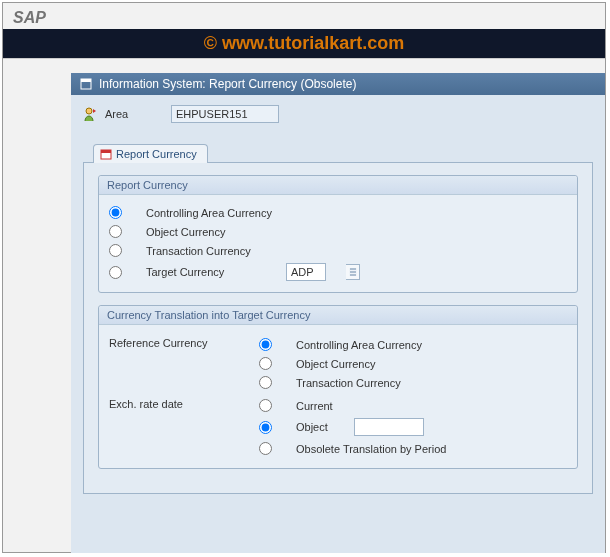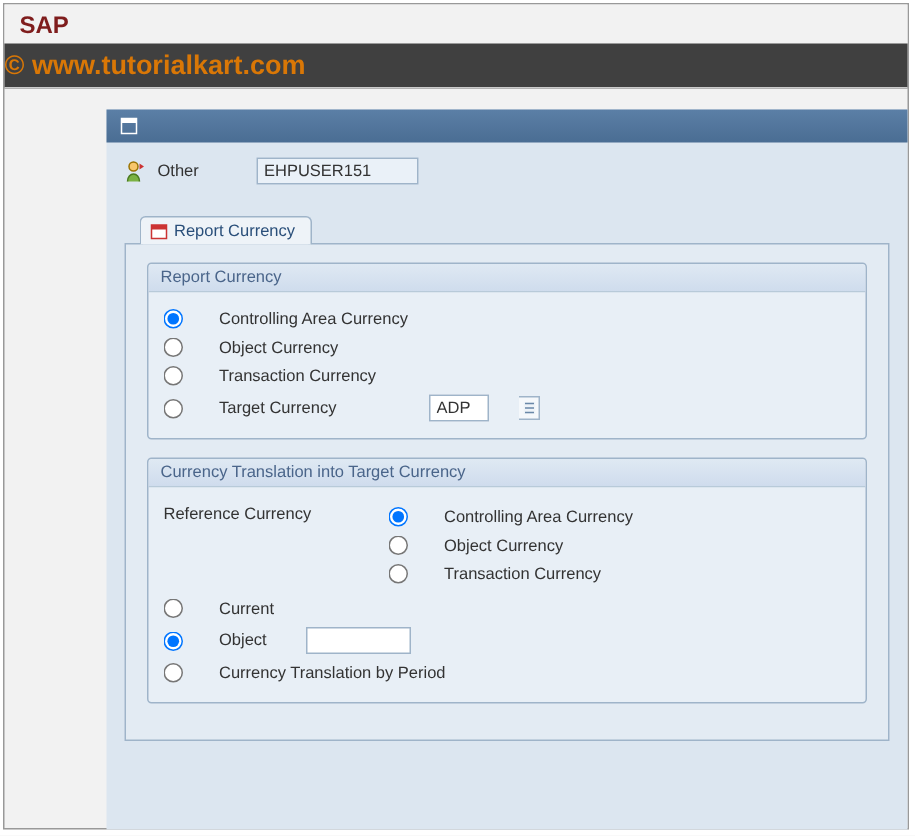--- a/index.html
+++ b/index.html
@@ -16,28 +16,29 @@
       border: 1px solid #999;
       width: 604px;
       height: 551px;
       margin: 2px;
       background: #f2f2f2;
       position: relative;
     }
     .app-title {
       font-size: 16px;
       font-weight: bold;
-      color: #7f1d1d;
+      font-style: italic;
+      color: #737373;
       padding: 6px 10px 2px 10px;
       background: #f2f2f2;
     }
     .watermark-bar {
-      background: #404040;
+      background: #0f172a;
       border-bottom: 1px solid #ccc;
-      text-align: left;
+      text-align: center;
       padding: 4px 0;
     }
     .watermark {
       color: #d97706;
       font-size: 18px;
       font-weight: bold;
     }
     .watermark .copy { color: #d97706; }
     .window-area {
       background: #dce6f0;
@@ -183,33 +184,34 @@
 
   <div class="window-area">
 
     <div class="window-titlebar">
       <span class="title-icon">
         <svg width="12" height="12" viewBox="0 0 12 12">
             <rect x="1" y="1" width="10" height="10" fill="none" stroke="#fff" stroke-width="1"></rect>
             <rect x="1" y="1" width="10" height="3" fill="#fff"></rect>
           </svg>
       </span>
+      <span>Information System: Report Currency (Obsolete)</span>
     </div>
 
     <div class="client-area">
 
       <div class="user-row">
         <span class="user-icon">
           <svg width="16" height="16" viewBox="0 0 16 16">
               <circle cx="6" cy="5" r="3" fill="#f7c66b" stroke="#9a7300"></circle>
               <path d="M2 15c0-3 2-5 4-5s4 2 4 5" fill="#7bb243" stroke="#4a7a1f"></path>
               <path d="M10 3l3 2-3 2" fill="#c33"></path>
             </svg>
         </span>
-        <span class="user-label">Other</span>
+        <span class="user-label">Area</span>
         <input class="sap-input user-input" value="EHPUSER151" style="">
       </div>
 
       <div class="tab-strip">
         <div class="tab">
           <span class="tab-icon">
             <svg width="12" height="12" viewBox="0 0 12 12">
                 <rect x="1" y="2" width="10" height="9" fill="#fff" stroke="#c33"></rect>
                 <rect x="1" y="2" width="10" height="3" fill="#c33"></rect>
               </svg>
@@ -265,33 +267,34 @@
                   <label>Object Currency</label>
                 </div>
                 <div class="radio-row">
                   <input type="radio" name="ref" style="">
                   <label>Transaction Currency</label>
                 </div>
               </div>
             </div>
 
             <div class="form-row">
+              <div class="form-label">Exch. rate date</div>
               <div class="form-control-col">
                 <div class="radio-row">
                   <input type="radio" name="erd" style="">
                   <label>Current</label>
                 </div>
                 <div class="radio-row">
                   <input type="radio" name="erd" checked="" style="">
                   <label>Object</label>
                   <input class="sap-input white other-input" value="" style="">
                 </div>
                 <div class="radio-row">
                   <input type="radio" name="erd" style="">
-                  <label>Currency Translation by Period</label>
+                  <label>Obsolete Translation by Period</label>
                 </div>
               </div>
             </div>
 
 
           </div>
         </div>
 
       </div>
 

